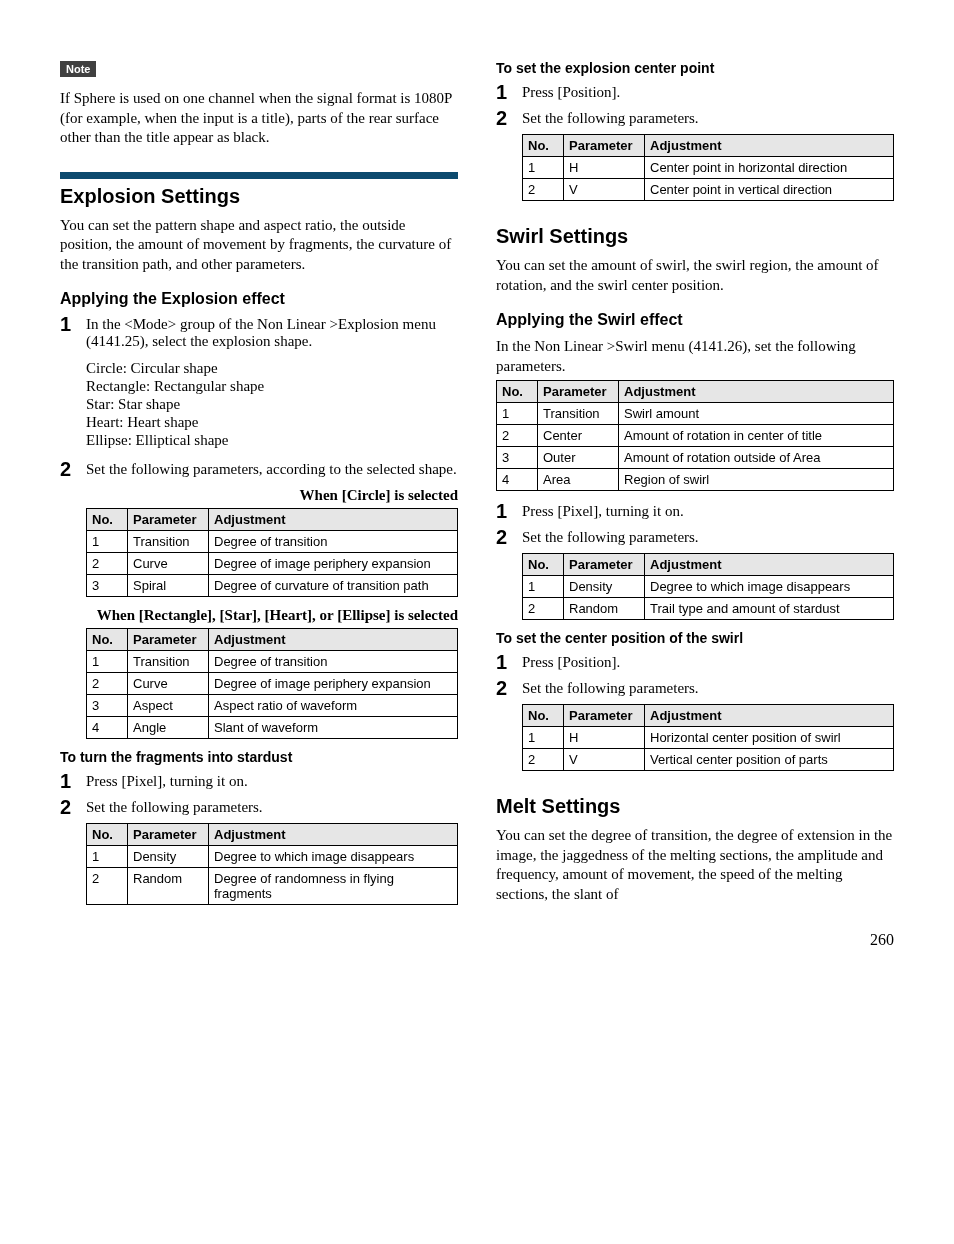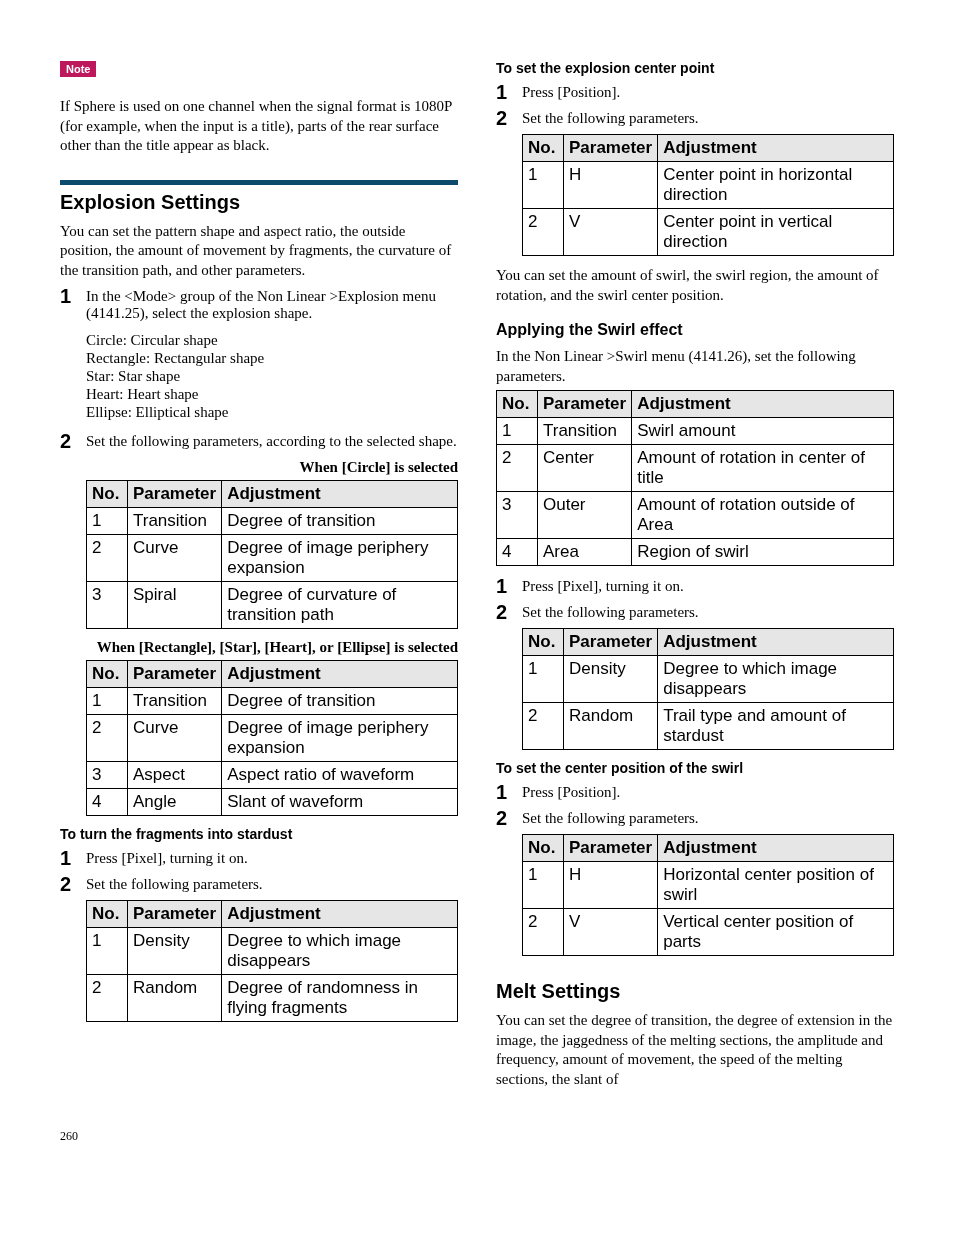--- a/index.html
+++ b/index.html
@@ -14,38 +14,38 @@
   .columns {
     display: flex;
     gap: 38px;
   }
   .col {
     flex: 1;
     min-width: 0;
   }
   .note-badge {
     display: inline-block;
-    background: #be185d;
+    background: #404040;
     color: #fff;
     font-family: Arial, Helvetica, sans-serif;
     font-size: 11px;
     font-weight: bold;
     padding: 2px 6px;
-    margin-bottom: 12px;
+    margin-bottom: 4px;
   }
   p {
     margin: 8px 0 4px 0;
     line-height: 1.3;
   }
   h2 {
     font-family: Arial, Helvetica, sans-serif;
     font-size: 20px;
     font-weight: bold;
     margin: 24px 0 8px 0;
-    border-top: 5px solid #0c4a6e;
+    border-top: 7px solid #0c4a6e;
     padding-top: 6px;
   }
   h2.no-border {
     border-top: none;
     padding-top: 0;
   }
   h3 {
     font-family: Arial, Helvetica, sans-serif;
     font-size: 16px;
     font-weight: bold;
@@ -86,56 +86,57 @@
   .table-caption {
     font-weight: bold;
     margin: 8px 0 4px 26px;
     text-align: right;
   }
   table.param {
     border-collapse: collapse;
     width: calc(100% - 26px);
     margin: 4px 0 10px 26px;
     font-family: Arial, Helvetica, sans-serif;
-    font-size: 17px;
+    font-size: 13px;
   }
   table.param.full {
     width: 100%;
     margin-left: 0;
   }
   table.param th, table.param td {
     border: 1px solid #000;
     padding: 3px 5px;
     text-align: left;
     vertical-align: top;
   }
   table.param th {
     background: #e6e6e6;
     font-weight: bold;
   }
   table.param th:nth-child(1), table.param td:nth-child(1) { width: 30px; }
   table.param th:nth-child(2), table.param td:nth-child(2) { width: 70px; }
   .page-num {
-    text-align: left;
-    font-size: 12px;
-    margin-top: 36px;
+    text-align: right;
+    font-size: 16px;
+    margin-top: 16px;
   }
 </style>
 </head>
 <body>
 
 <div class="columns">
   <div class="col">
 
     <div class="note-badge">Note</div>
     <p>If Sphere is used on one channel when the signal format is 1080P (for example, when the input is a title), parts of the rear surface other than the title appear as black.</p>
 
     <h2>Explosion Settings</h2>
     <p>You can set the pattern shape and aspect ratio, the outside position, the amount of movement by fragments, the curvature of the transition path, and other parameters.</p>
 
+    <h3>Applying the Explosion effect</h3>
 
     <div class="step">
       <div class="step-num">1</div>
       <div class="step-body">In the &lt;Mode&gt; group of the Non Linear &gt;Explosion menu (4141.25), select the explosion shape.</div>
     </div>
 
     <div class="shape-list">
       <div><b>Circle:</b><span> Circular shape</span></div>
       <div><b>Rectangle:</b><span> Rectangular shape</span></div>
       <div><b>Star:</b><span> Star shape</span></div>
@@ -264,20 +265,21 @@
             <td>Center point in horizontal direction</td>
           </tr>
       <tr>
             <td>2</td>
             <td>V</td>
             <td>Center point in vertical direction</td>
           </tr>
     </tbody>
       </table>
 
+    <h2 class="no-border">Swirl Settings</h2>
     <p>You can set the amount of swirl, the swirl region, the amount of rotation, and the swirl center position.</p>
 
     <h3>Applying the Swirl effect</h3>
     <p>In the Non Linear &gt;Swirl menu (4141.26), set the following parameters.</p>
 
     <table class="param full">
       <tbody>
           <tr>
             <th>No.</th>
             <th>Parameter</th>

